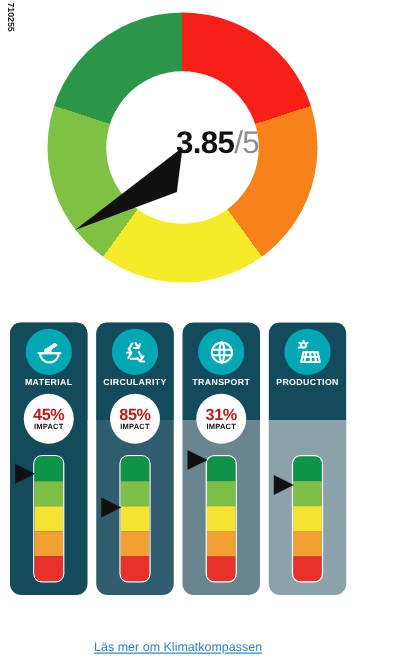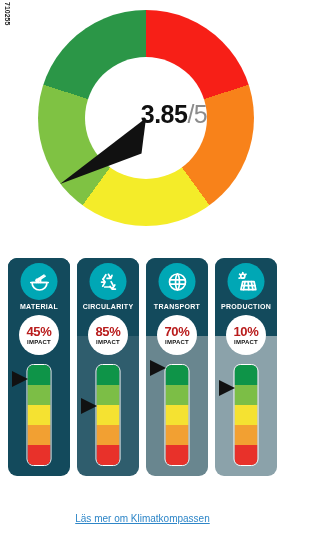--- a/index.html
+++ b/index.html
@@ -306,21 +306,21 @@
         <svg width="24" height="24" viewBox="0 0 24 24">
         <circle cx="12" cy="12" r="8" stroke="#ffffff" fill="none" stroke-width="1.7" stroke-linecap="round" stroke-linejoin="round"></circle>
         <path d="M12 4 C9.4 6.6 9.4 17.4 12 20" stroke="#ffffff" fill="none" stroke-width="1.7" stroke-linecap="round" stroke-linejoin="round"></path>
         <path d="M12 4 C14.6 6.6 14.6 17.4 12 20" stroke="#ffffff" fill="none" stroke-width="1.7" stroke-linecap="round" stroke-linejoin="round"></path>
         <path d="M4.4 9.8 H19.6" stroke="#ffffff" fill="none" stroke-width="1.7" stroke-linecap="round" stroke-linejoin="round"></path>
         <path d="M4.4 14.2 H19.6" stroke="#ffffff" fill="none" stroke-width="1.7" stroke-linecap="round" stroke-linejoin="round"></path>
       </svg>
       </div>
       <div class="card-title">TRANSPORT</div>
       <div class="impact-badge">
-        <div class="impact-pct">70%</div>
+        <div class="impact-pct">31%</div>
         <div class="impact-label">IMPACT</div>
       </div>
       <div class="gauge">
         <div class="gauge-band" style="background: rgb(14, 148, 72);"></div>
         <div class="gauge-band" style="background: rgb(124, 190, 70);"></div>
         <div class="gauge-band" style="background: rgb(245, 226, 49);"></div>
         <div class="gauge-band" style="background: rgb(242, 160, 50);"></div>
         <div class="gauge-band" style="background: rgb(232, 49, 42);"></div>
       </div>
       <div class="gauge-arrow" style="top: 102px; left: 4px;"></div>
@@ -332,24 +332,20 @@
         <circle cx="8.3" cy="6.2" r="2" stroke="#ffffff" fill="none" stroke-width="1.7" stroke-linecap="round" stroke-linejoin="round"></circle>
         <path d="M8.3 2.6 V3.5 M5.1 4.2 L5.8 4.8 M4.7 8.2 L5.6 8.0 M11.5 4.2 L10.8 4.8" stroke="#ffffff" fill="none" stroke-width="1.7" stroke-linecap="round" stroke-linejoin="round"></path>
         <path d="M8.2 11.7 H19.6 L21.3 19.6 H6.4 Z" stroke="#ffffff" fill="none" stroke-width="1.7" stroke-linecap="round" stroke-linejoin="round"></path>
         <path d="M7.3 15.6 H20.5" stroke="#ffffff" fill="none" stroke-width="1.7" stroke-linecap="round" stroke-linejoin="round"></path>
         <path d="M13.6 11.7 L14.3 19.6" stroke="#ffffff" fill="none" stroke-width="1.7" stroke-linecap="round" stroke-linejoin="round"></path>
         <path d="M10.6 11.7 L9.0 19.6" stroke="#ffffff" fill="none" stroke-width="1.7" stroke-linecap="round" stroke-linejoin="round"></path>
         <path d="M16.8 11.7 L18.4 19.6" stroke="#ffffff" fill="none" stroke-width="1.7" stroke-linecap="round" stroke-linejoin="round"></path>
       </svg>
       </div>
       <div class="card-title">PRODUCTION</div>
-      <div class="impact-badge">
-        <div class="impact-pct">10%</div>
-        <div class="impact-label">IMPACT</div>
-      </div>
       <div class="gauge">
         <div class="gauge-band" style="background: rgb(14, 148, 72);"></div>
         <div class="gauge-band" style="background: rgb(124, 190, 70);"></div>
         <div class="gauge-band" style="background: rgb(245, 226, 49);"></div>
         <div class="gauge-band" style="background: rgb(242, 160, 50);"></div>
         <div class="gauge-band" style="background: rgb(232, 49, 42);"></div>
       </div>
       <div class="gauge-arrow" style="top: 122px; left: 4px;"></div>
     </div>
   </div>

